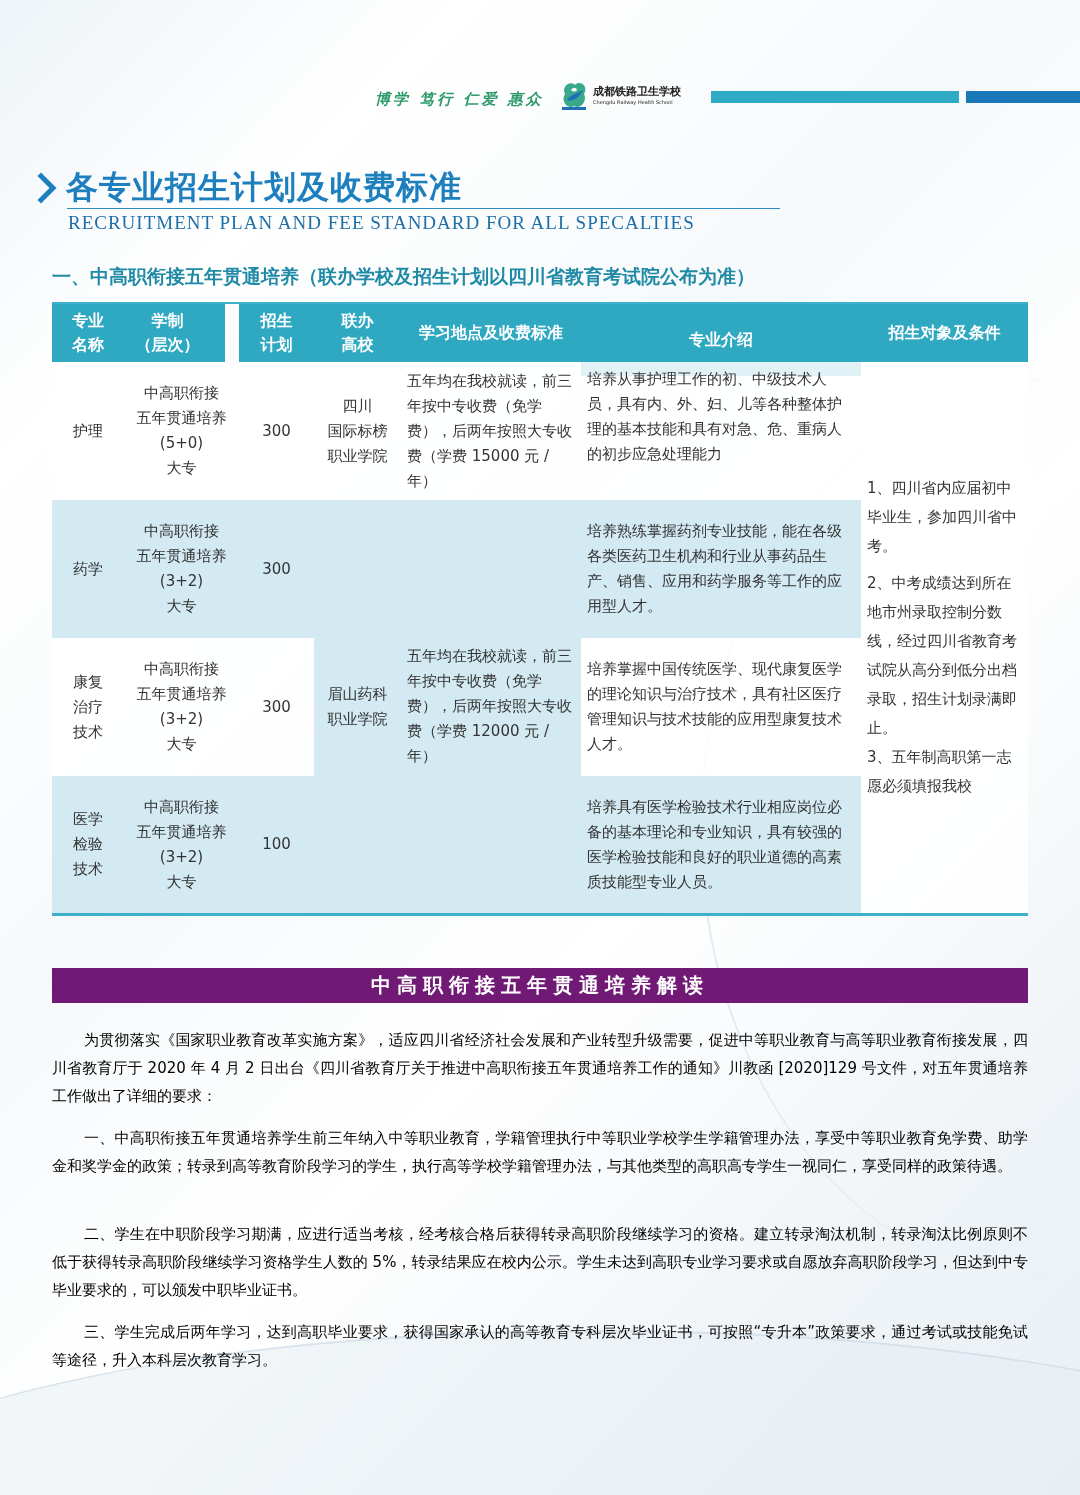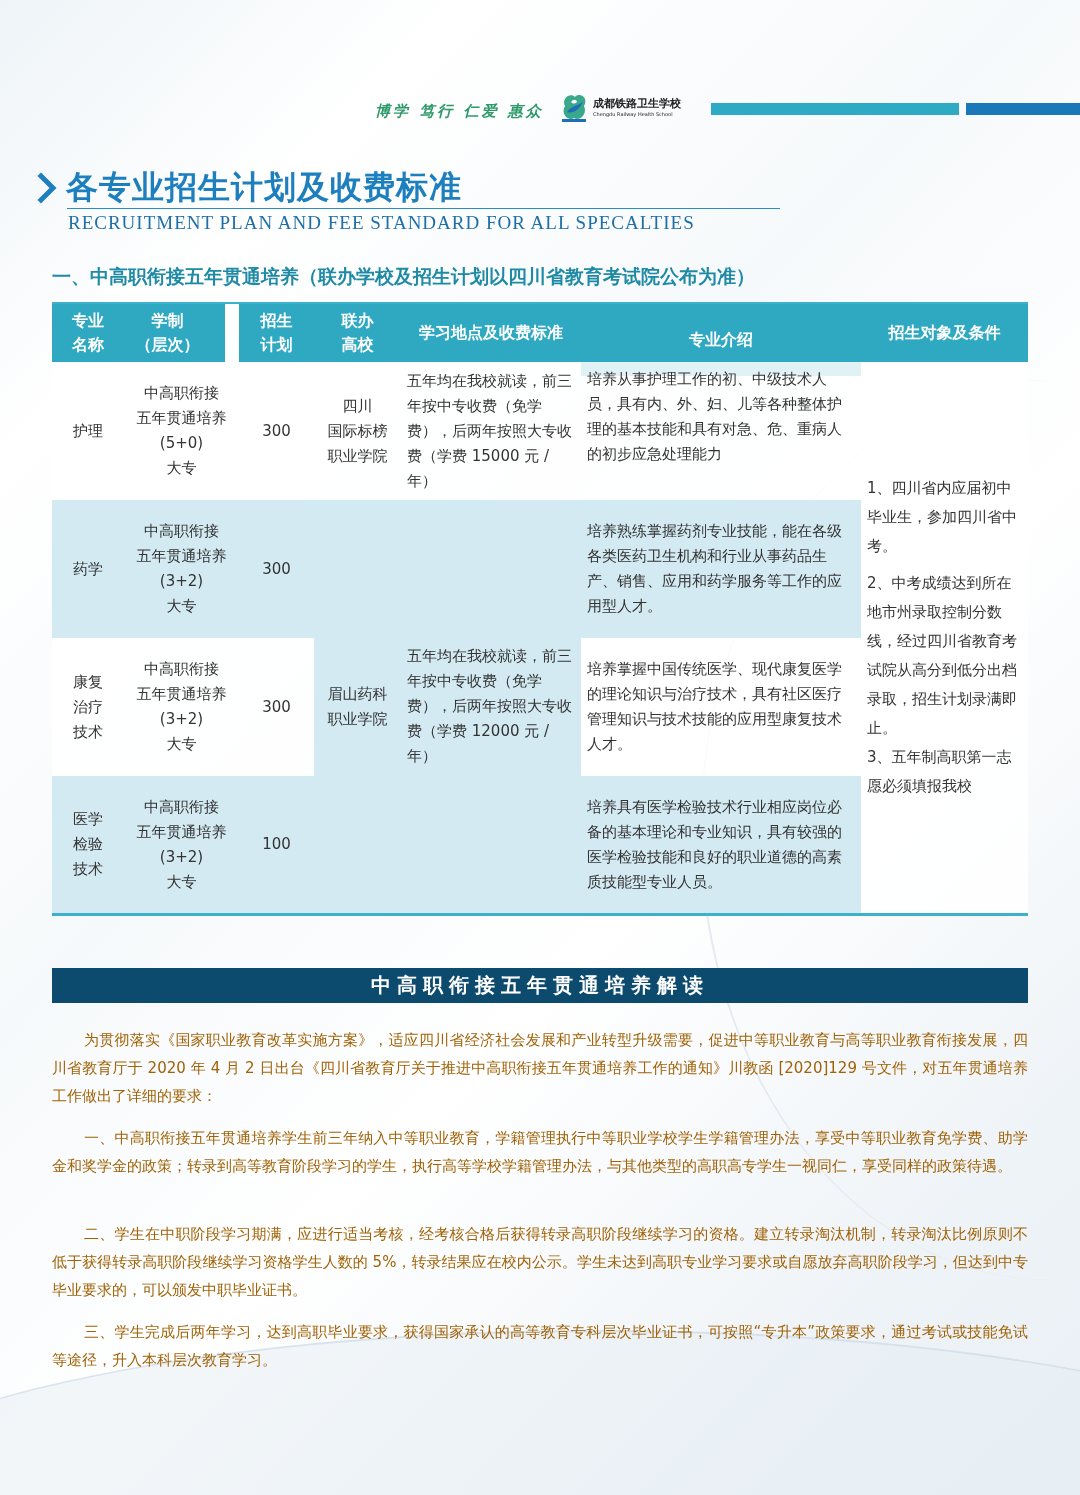--- a/index.html
+++ b/index.html
@@ -15,21 +15,21 @@
     position: absolute; left: -200px; top: 1330px; width: 1600px; height: 400px;
     border-radius: 50%; border-top: 2px solid rgba(200,215,228,0.6);
     background: rgba(230,238,244,0.5);
   }
   .bg-swoosh2 {
     position: absolute; left: 700px; top: 380px; width: 700px; height: 900px;
     border-radius: 50%; border-left: 2px solid rgba(210,222,232,0.6);
   }
 
   
-  .topbar { position: absolute; top: 78px; left: 0; width: 1080px; height: 40px; margin-top: 12px; }
+  .topbar { position: absolute; top: 78px; left: 0; width: 1080px; height: 40px; }
   .motto {
     position: absolute; left: 375px; top: 12px;
     font-family: "DejaVu Serif", serif; font-size: 15px; font-weight: bold;
     color: #2e9a6a; letter-spacing: 3px; font-style: italic;
   }
   .logo { position: absolute; left: 557px; top: 2px; width: 150px; height: 36px; }
   .logo-mark { position: absolute; left: 2px; top: 0; width: 30px; height: 30px; }
   .logo-cn { position: absolute; left: 36px; top: 4px; font-size: 11px; font-weight: bold; color: #222; letter-spacing: 0px; }
   .logo-en { position: absolute; left: 36px; top: 19px; font-size: 5px; color: #222; white-space: nowrap; }
   .bar-teal { position: absolute; left: 711px; top: 13px; width: 248px; height: 12px; background: #2eaac4; }
@@ -58,28 +58,28 @@
   .hdr { background: #2fa8c1; color: #fff; font-weight: bold; font-size: 16px; line-height: 24px; }
   .blue { background: #d3eaf2; }
   .white { background: rgba(255,255,255,0.85); }
   .left { justify-content: flex-start; text-align: left; padding: 0 8px; }
   .tbl-bottom { position: absolute; left: 52px; top: 913px; width: 976px; height: 3px; background: #3db1c9; }
   .cell span { display: block; }
 
   
   .banner {
     position: absolute; left: 52px; top: 968px; width: 976px; height: 35px;
-    background: #0c4a6e; color: #fff; font-size: 20px; font-weight: bold;
+    background: #701a75; color: #fff; font-size: 20px; font-weight: bold;
     letter-spacing: 6px; display: flex; align-items: center; justify-content: center;
   }
 
   
   .para {
     position: absolute; left: 52px; width: 976px;
-    font-size: 15px; line-height: 28px; color: #a16207; text-indent: 32px; text-align: justify;
+    font-size: 15px; line-height: 28px; color: #000000; text-indent: 32px; text-align: justify;
   }
 </style>
 </head>
 <body>
 
 <div class="bg-swoosh2"></div>
 <div class="bg-swoosh1"></div>
 
 <div class="topbar">
   <div class="motto">博学 笃行 仁爱 惠众</div>

